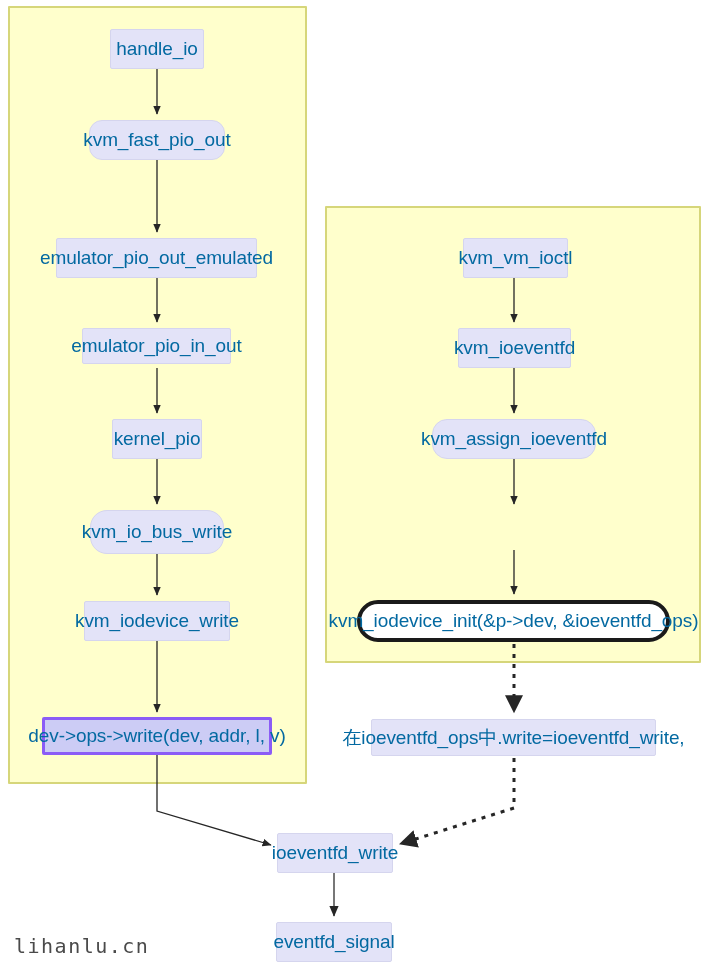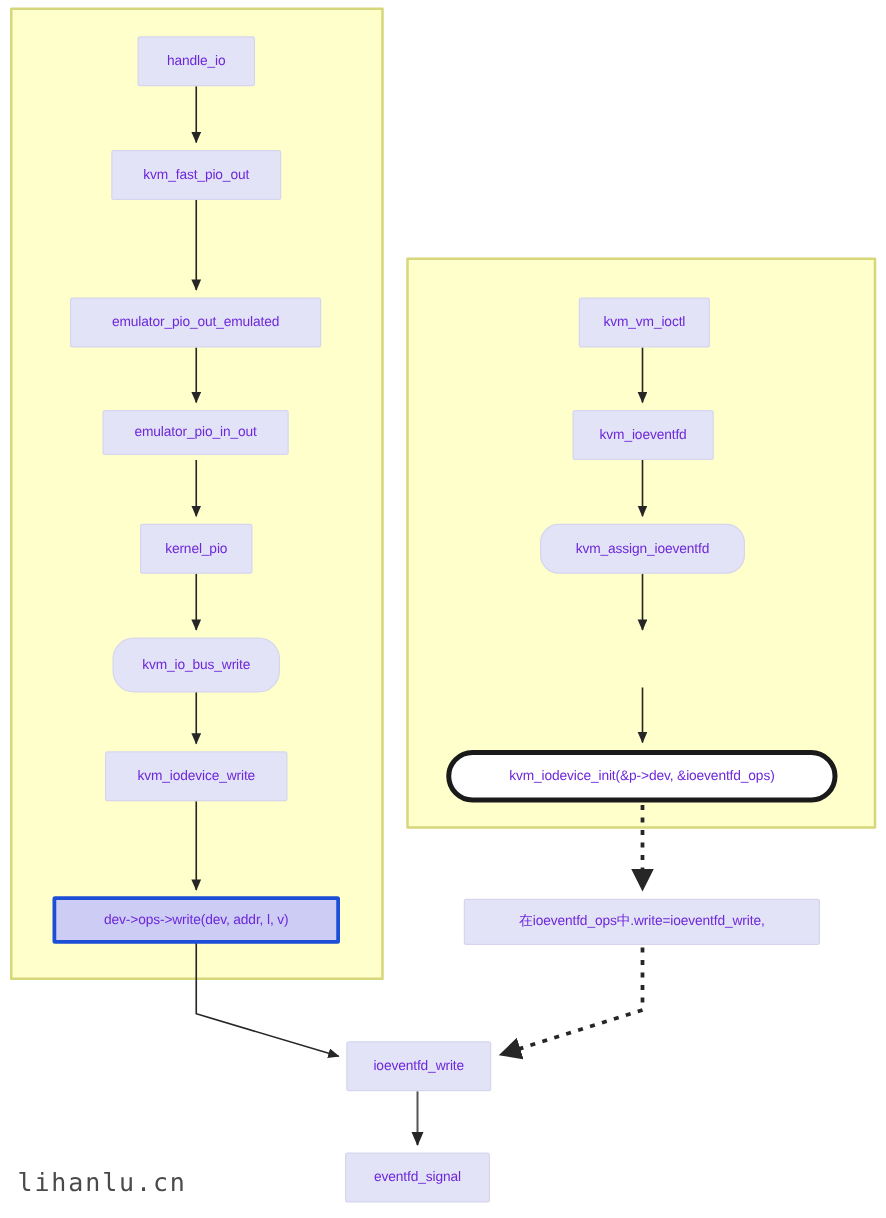--- a/index.html
+++ b/index.html
@@ -27,30 +27,30 @@
   }
   .node {
     position: absolute;
     box-sizing: border-box;
     background: #e3e3f8;
     border: 1px solid #d5d5ee;
     border-radius: 2px;
     display: flex;
     align-items: center;
     justify-content: center;
-    color: #6d28d9;
-    font-size: 11px;
+    color: #0369a1;
+    font-size: 19px;
     line-height: 1.15;
     white-space: nowrap;
     letter-spacing: -0.1px;
     padding: 16px 8px;
   }
   .node.highlight-red {
     background: #ccccf5;
-    border: 3px solid #1d4ed8;
+    border: 3px solid #8b5cf6;
     border-radius: 2px;
   }
   .node.highlight-black {
     background: #ffffff;
     border: 4px solid #1a1a1a;
     border-radius: 2px;
   }
   .edge-layer {
     position: absolute;
     left: 0;
@@ -111,21 +111,21 @@
       <path d="M514,758 L514,808 L403,843" marker-end="url(#arrowFat)"></path>
     </g>
 
     <g stroke="#555555" stroke-width="1.6" fill="none">
       <line x1="334" y1="873" x2="334" y2="916" marker-end="url(#arrowSolid)"></line>
     </g>
   </svg>
 
   <div class="node" style="left:110px; top:29px; width:94px; height:40px;">handle_io</div>
 
-  <div class="node" style="left:89px; top:120px; width:136px; height:40px;">kvm_fast_pio_out</div>
+  <div class="node" style="left:89px; top:120px; width:136px; height:40px;border-radius:13px;">kvm_fast_pio_out</div>
 
   <div class="node" style="left:56px; top:238px; width:201px; height:40px;">emulator_pio_out_emulated</div>
 
   <div class="node" style="left:82px; top:328px; width:149px; height:36px;">emulator_pio_in_out</div>
 
   <div class="node" style="left:112px; top:419px; width:90px; height:40px;">kernel_pio</div>
 
   <div class="node" style="left:90px; top:510px; width:134px; height:44px;border-radius:17px;">kvm_io_bus_write</div>
 
   <div class="node" style="left:84px; top:601px; width:146px; height:40px;">kvm_iodevice_write</div>

